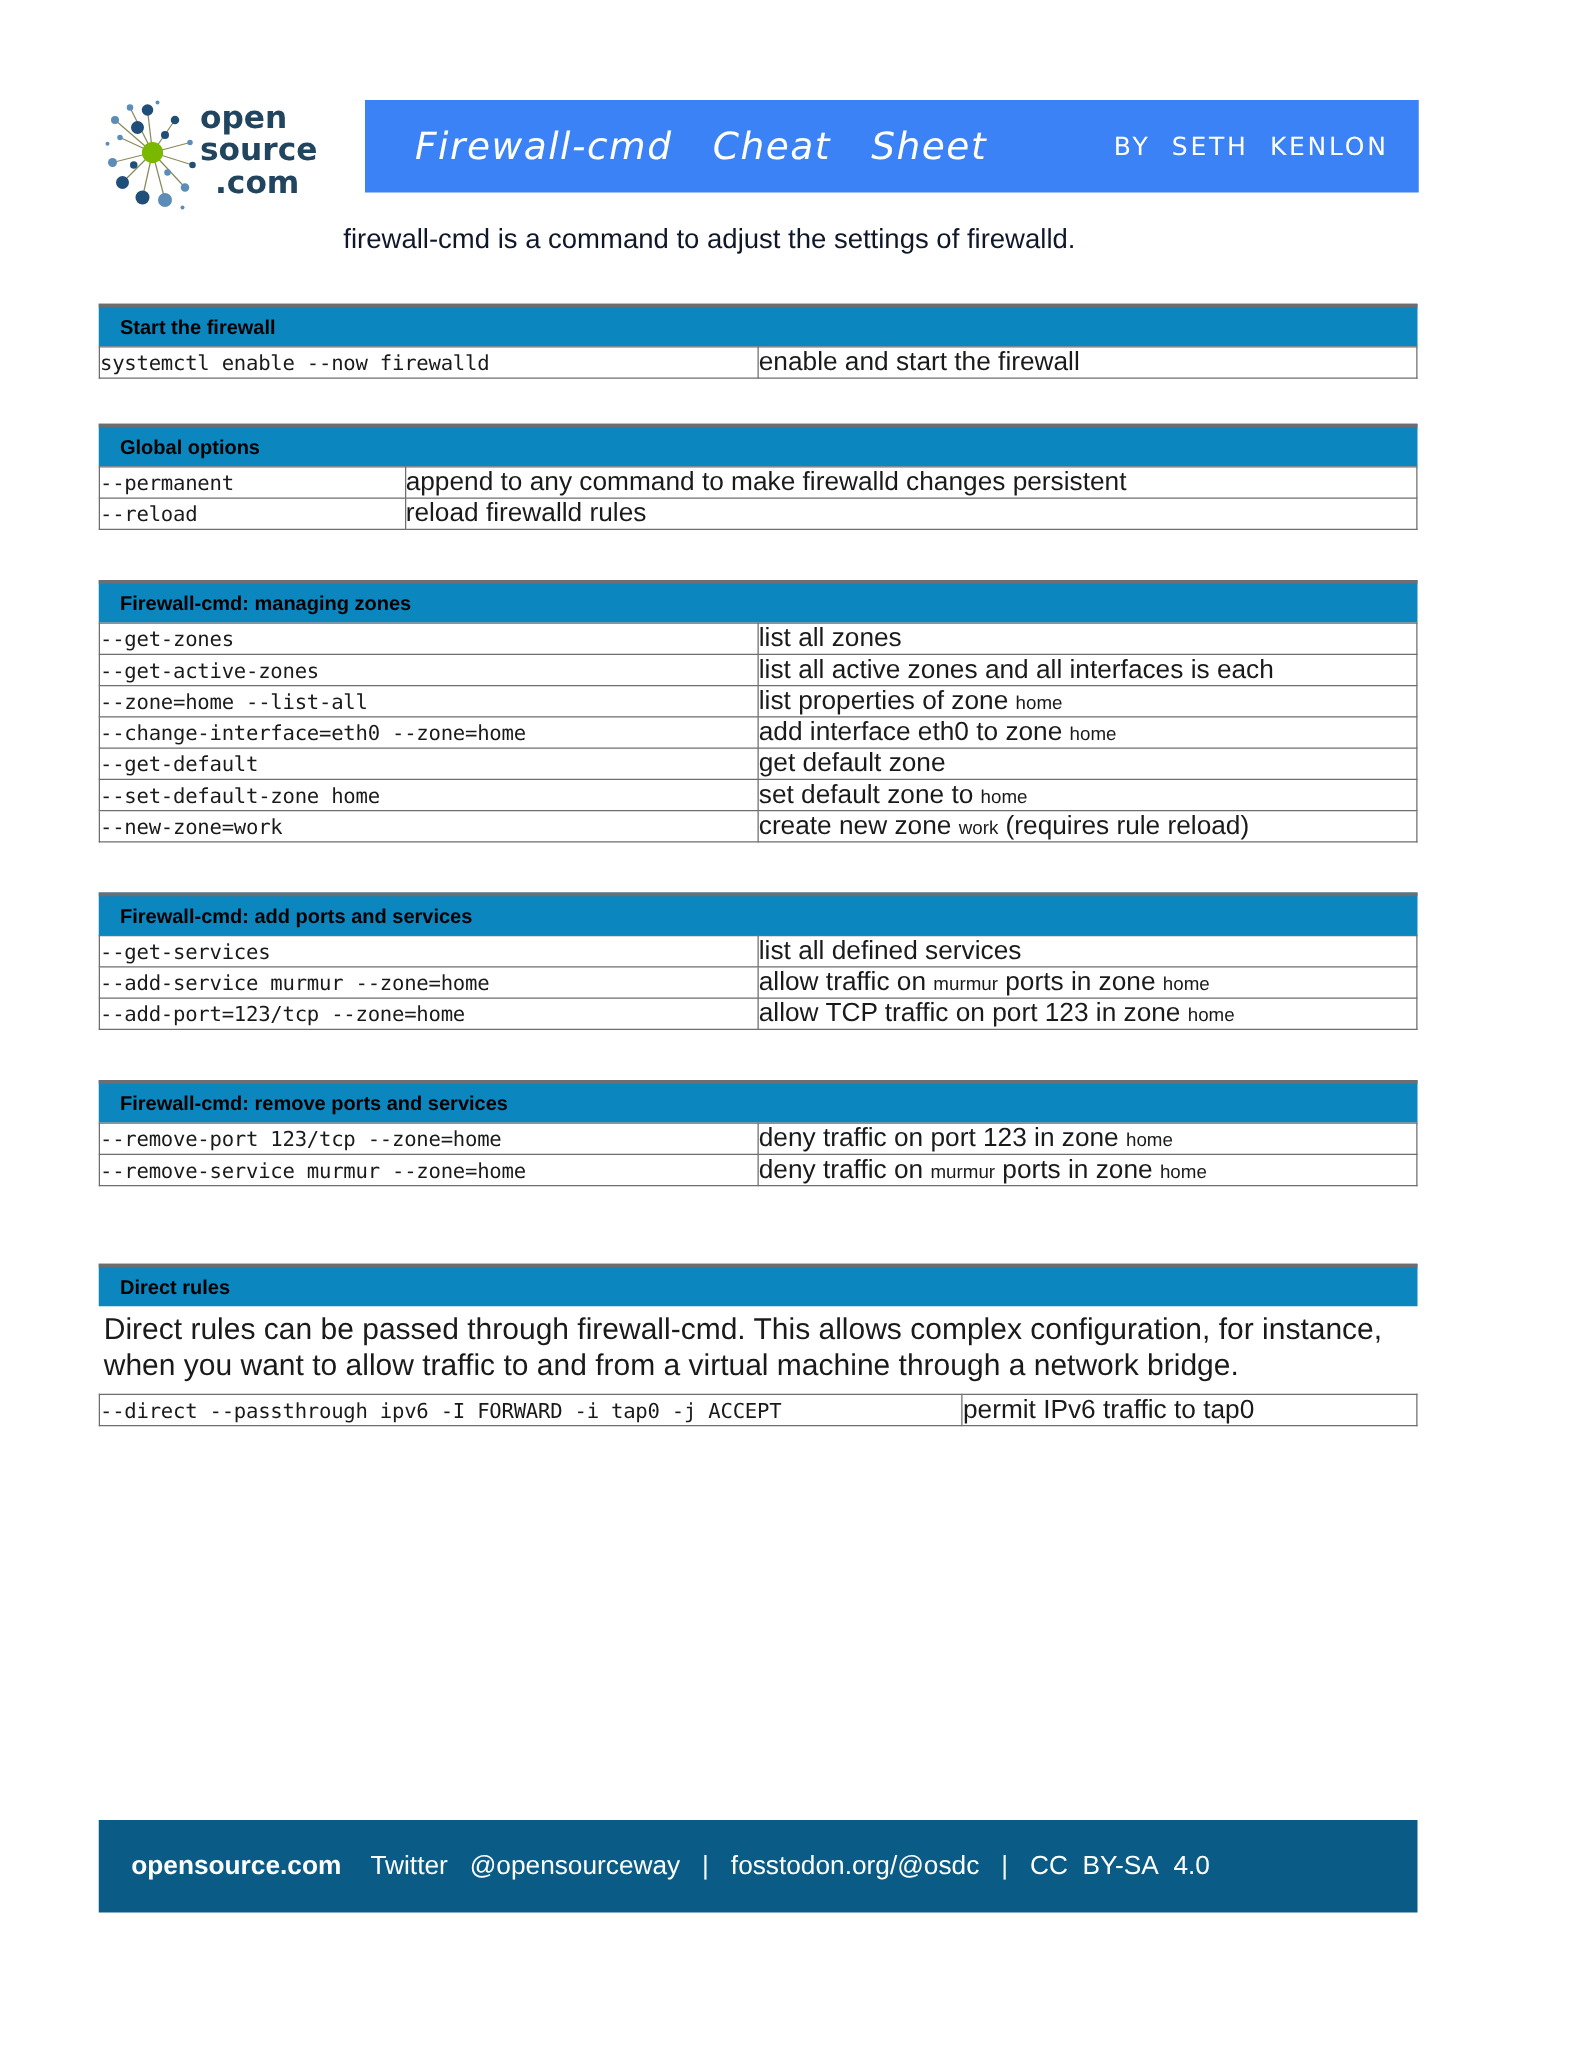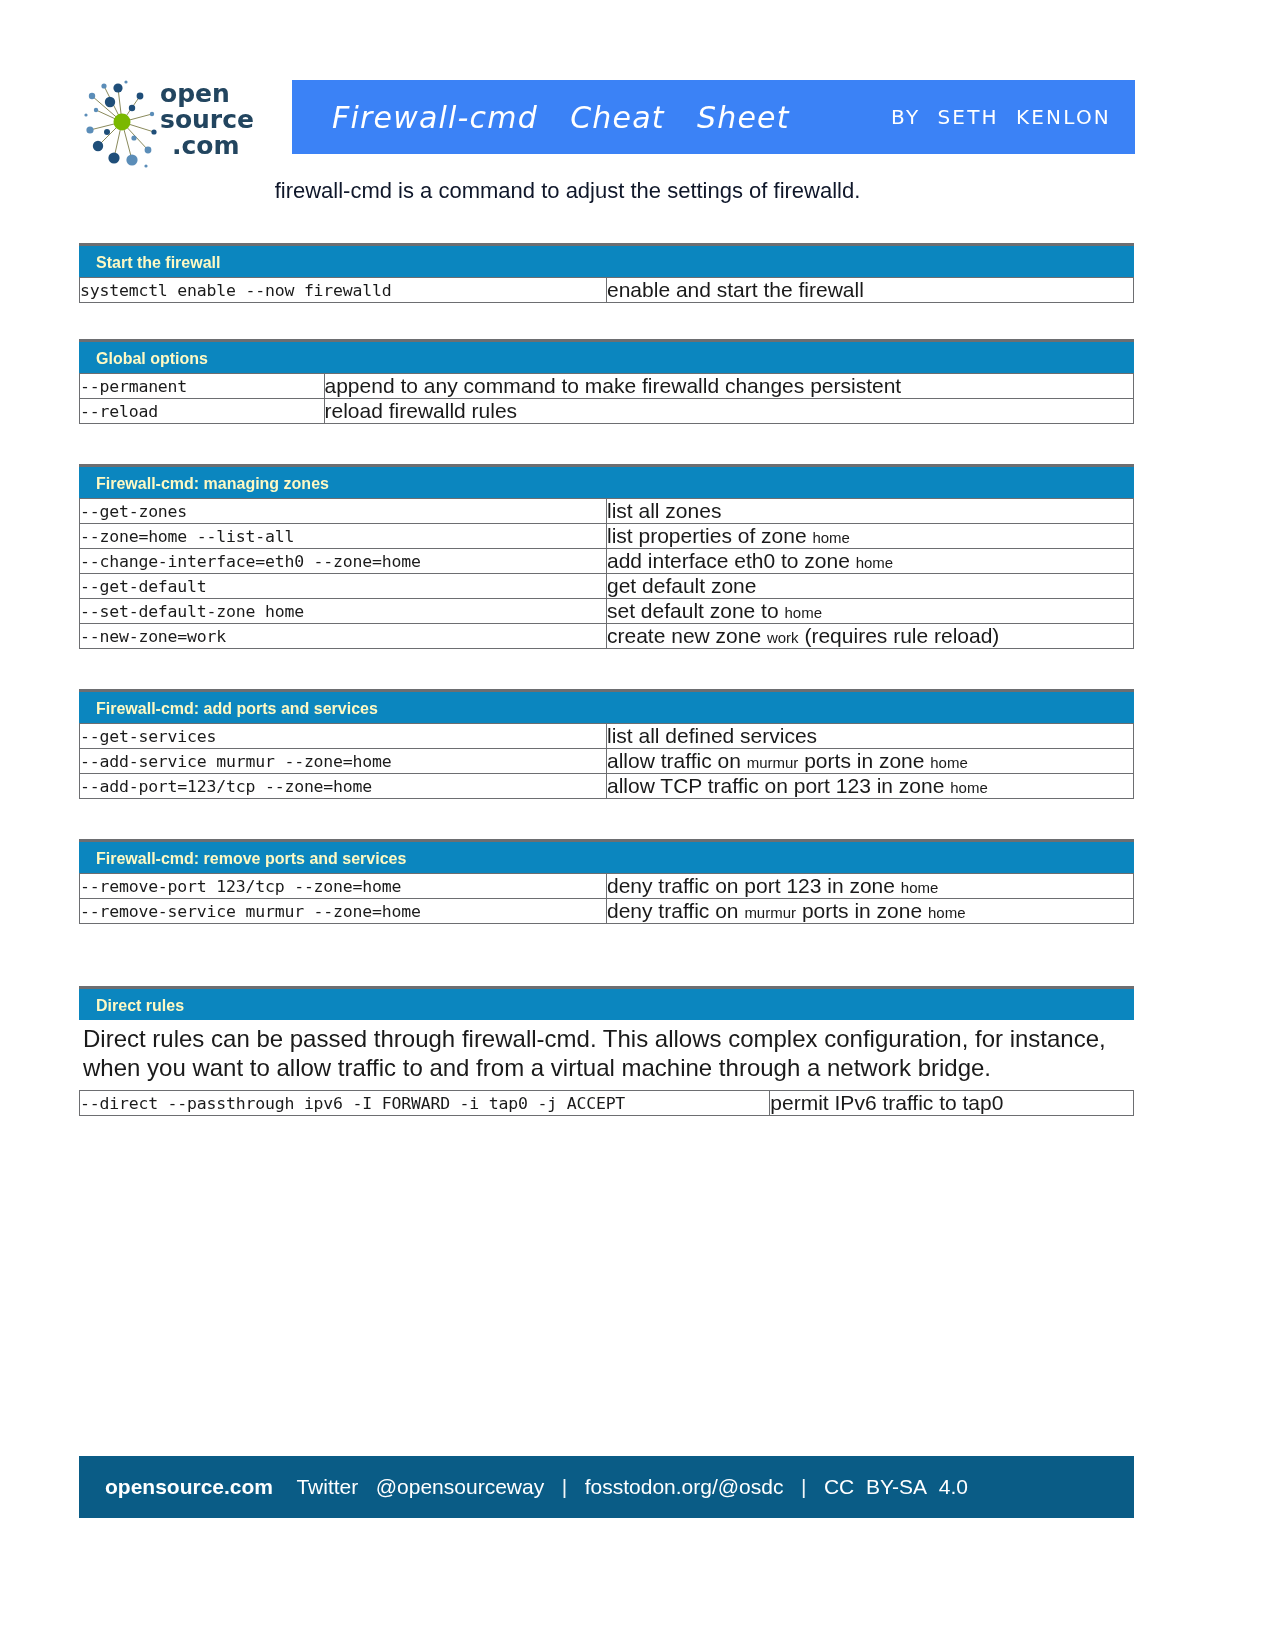--- a/index.html
+++ b/index.html
@@ -76,21 +76,21 @@
   
   .sheet {
     position: absolute;
     top: 243px;
     left: 79px;
     width: 1055px;
   }
   .section { margin-bottom: 0; }
   .section-header {
     background: #0b86bf;
-    color: #fef9c3;
+    color: #000000;
     font-size: 16px;
     font-weight: bold;
     padding: 7px 4px 7px 17px;
     border-top: 3px solid #6d6e71;
     box-sizing: border-box;
     height: 34px;
     line-height: 20px;
   }
   table.rows {
     width: 100%;
@@ -137,21 +137,21 @@
     padding: 4px 2px 8px 4px;
     color: #1a1a1a;
   }
 
   
   .footer {
     position: absolute;
     left: 79px;
     top: 1456px;
     width: 1055px;
-    height: 62px;
+    height: 74px;
     background: #0a5c86;
     display: flex;
     align-items: center;
     color: #ffffff;
     box-sizing: border-box;
     padding-left: 26px;
     font-size: 21px;
   }
   .footer .site { font-weight: bold; }
   .footer span { white-space: pre; }
@@ -260,20 +260,24 @@
       <colgroup>
           <col style="width:50%">
           <col style="width:50%">
         </colgroup>
       <tbody>
         <tr>
           <td class="cmd">--get-zones</td>
           <td class="desc"><span>list all zones</span></td>
         </tr>
         <tr>
+          <td class="cmd">--get-active-zones</td>
+          <td class="desc"><span>list all active zones and all interfaces is each</span></td>
+        </tr>
+        <tr>
           <td class="cmd">--zone=home --list-all</td>
           <td class="desc"><span>list properties of zone </span><code class="mono-inline">home</code></td>
         </tr>
         <tr>
           <td class="cmd">--change-interface=eth0 --zone=home</td>
           <td class="desc"><span>add interface eth0 to zone </span><code class="mono-inline">home</code></td>
         </tr>
         <tr>
           <td class="cmd">--get-default</td>
           <td class="desc"><span>get default zone</span></td>

